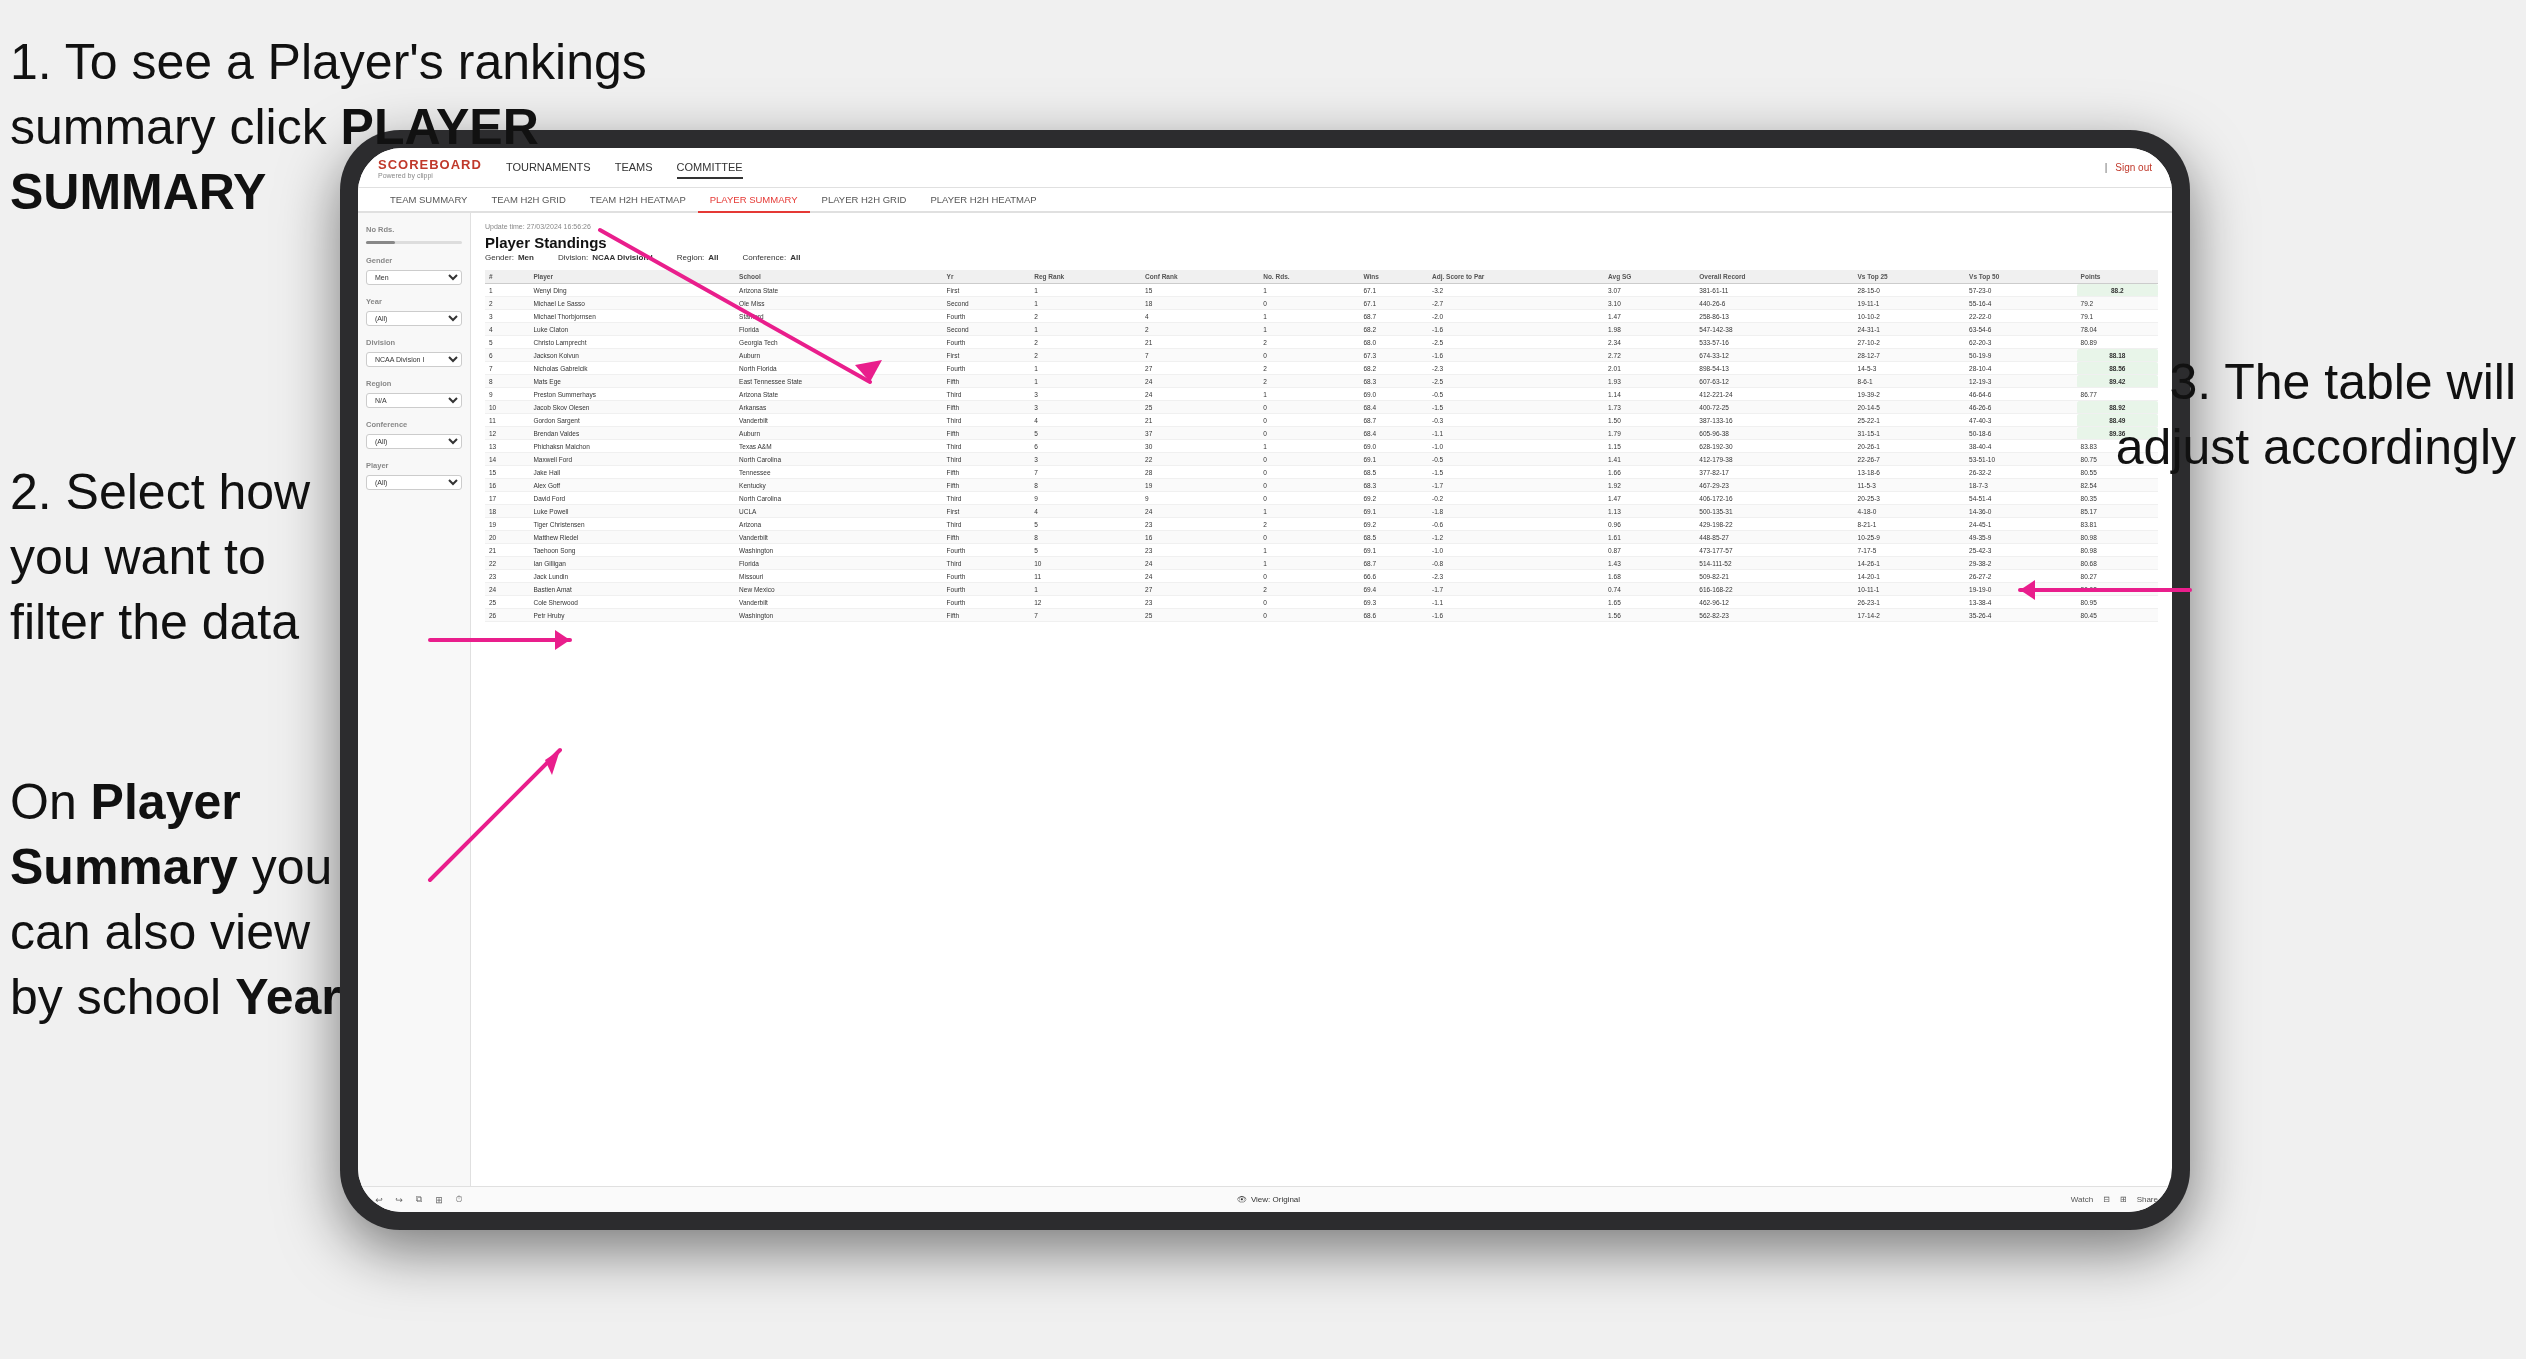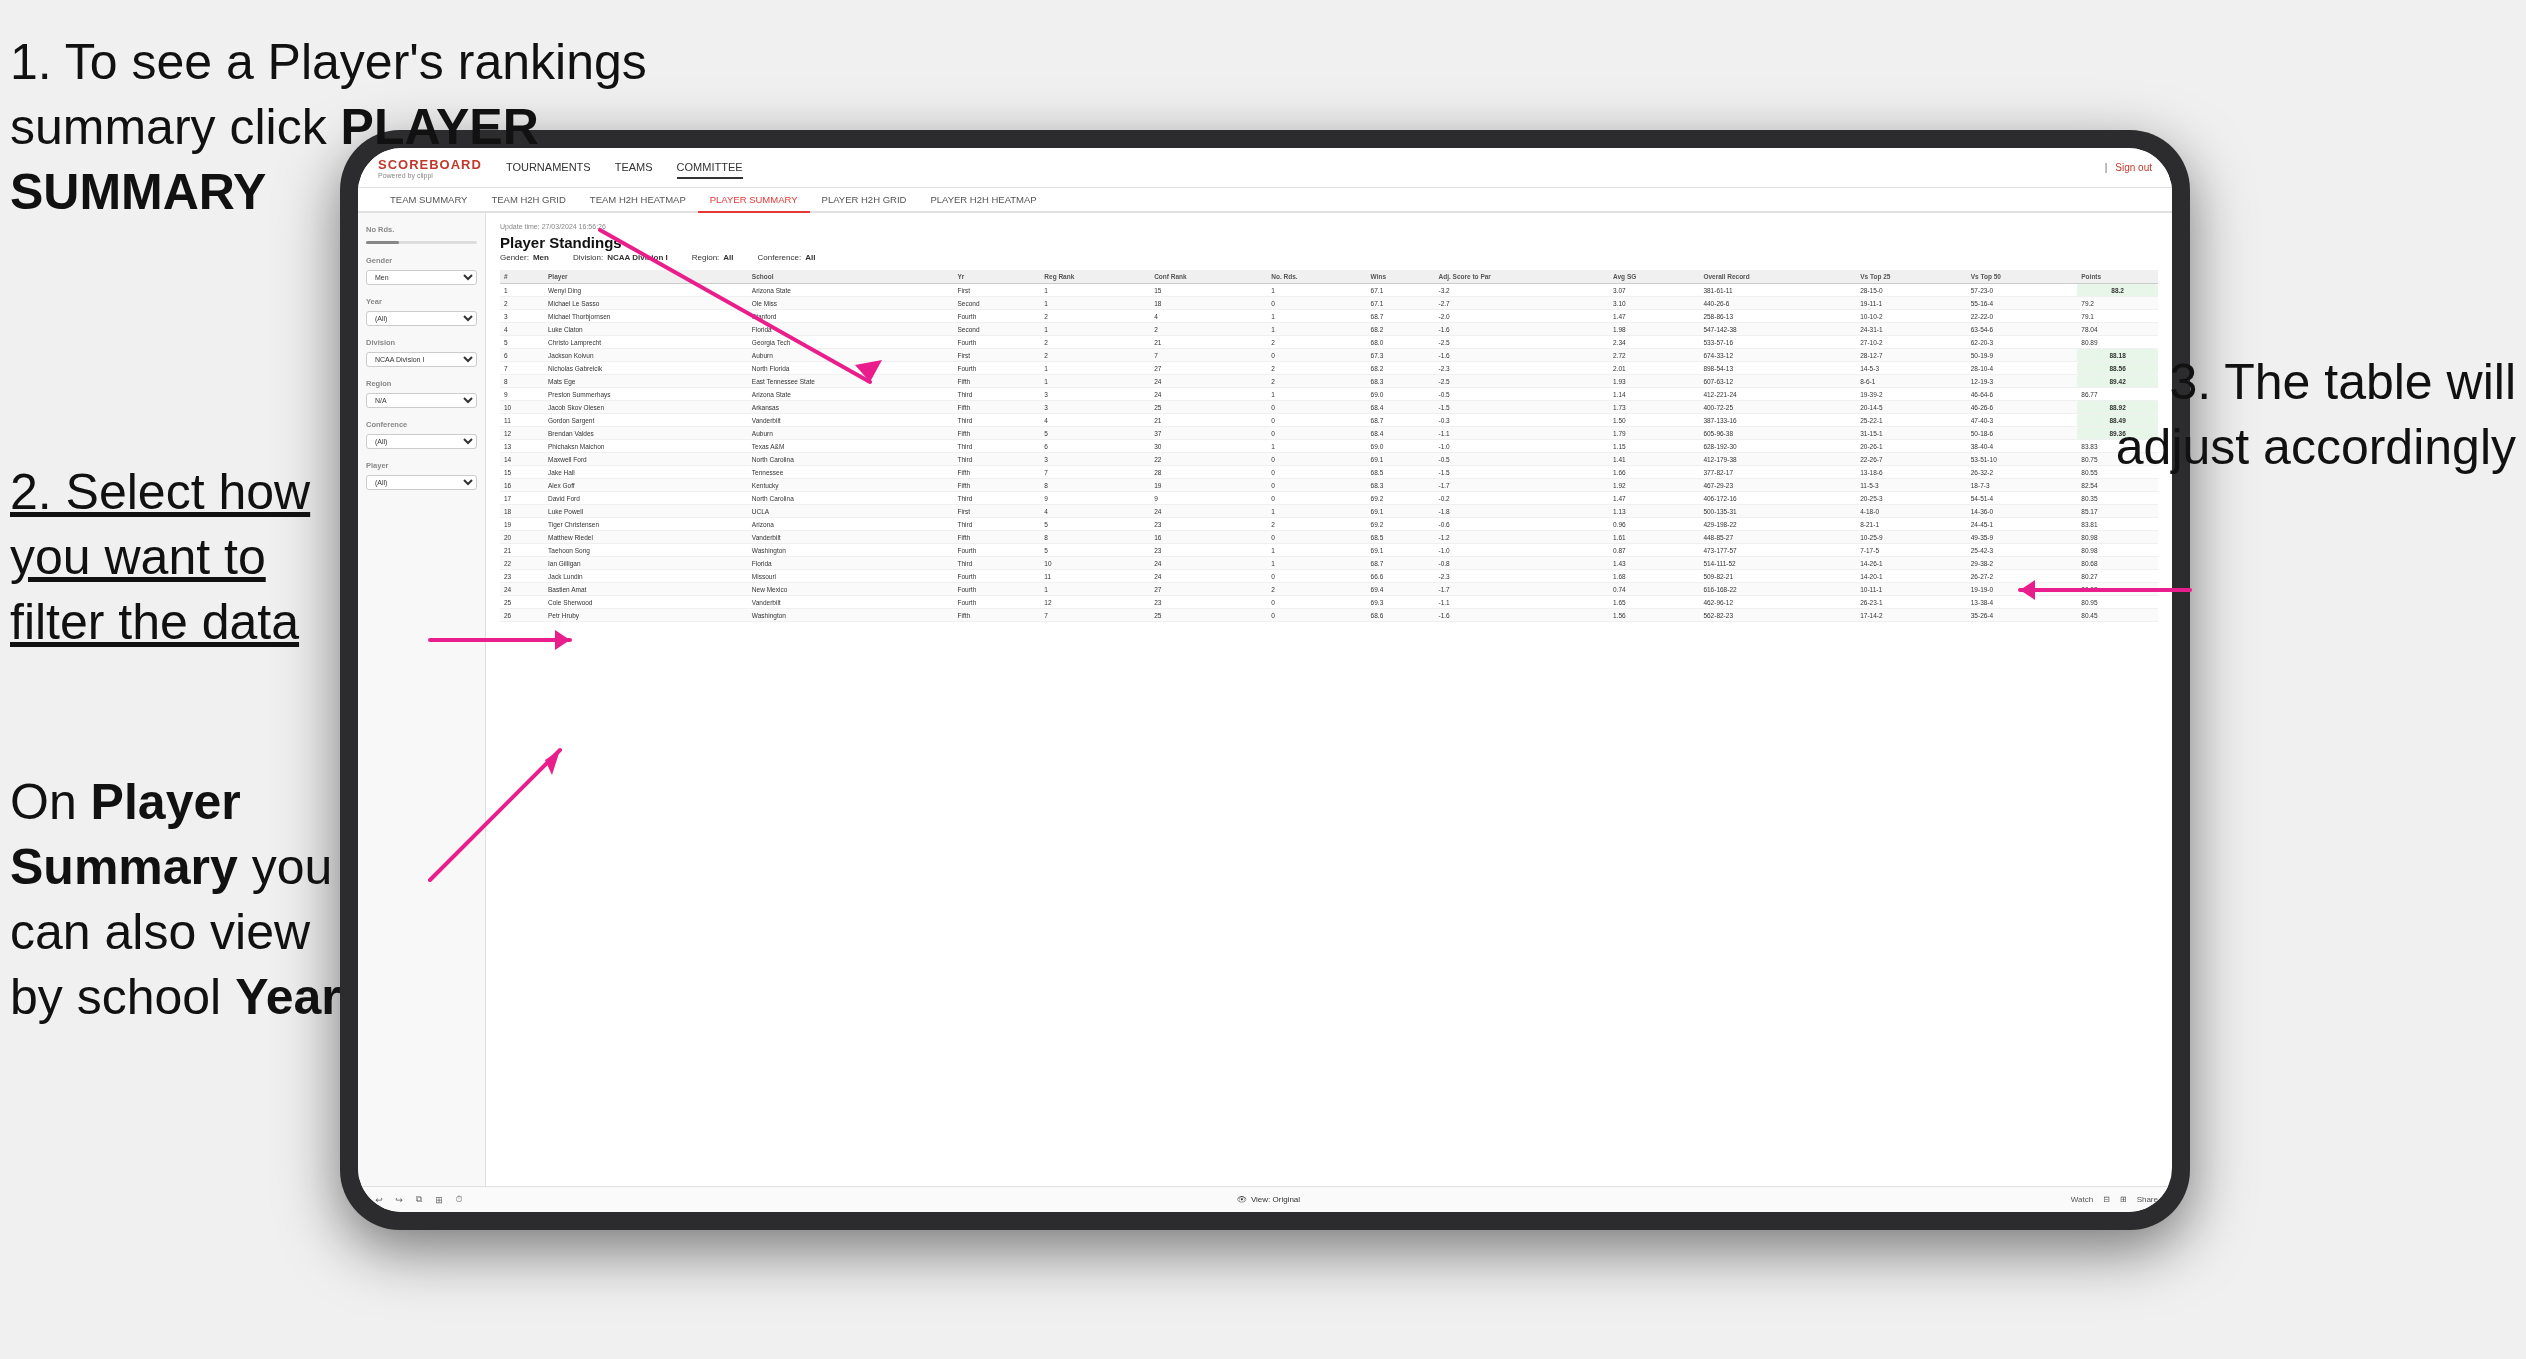--- a/index.html
+++ b/index.html
@@ -133,21 +133,21 @@
 
     
     .main-content {
       flex: 1;
       display: flex;
       overflow: hidden;
     }
 
     
     .sidebar {
-      width: 128px;
+      width: 113px;
       background: #f8f8f8;
       border-right: 1px solid #e0e0e0;
       padding: 12px 8px;
       display: flex;
       flex-direction: column;
       gap: 12px;
       flex-shrink: 0;
     }
     .sidebar-section-label {
       font-size: 7.5px;
@@ -880,21 +880,21 @@
     </div>
   </div>
 </div>
 
 <div class="annotation" style="position:absolute; top:30px; left:10px; font-size:50px; max-width:760px;">
   <span>1. To see a Player's rankings</span><br>
   <span>summary click </span><strong>PLAYER</strong><br>
   <strong>SUMMARY</strong>
 </div>
 
-<div class="annotation" style="position:absolute; top:460px; left:10px; font-size:50px; max-width:440px;text-decoration:underline;">
+<div class="annotation" style="position:absolute; top:460px; left:10px; font-size:50px; max-width:440px;">
   <span>2. Select how</span><br>
   <span>you want to</span><br>
   <span>filter the data</span>
 </div>
 
 <div class="annotation" style="position:absolute; top:350px; right:10px; font-size:50px; text-align:right; max-width:580px;">
   <span>3. The table will</span><br>
   <span>adjust accordingly</span>
 </div>
 

